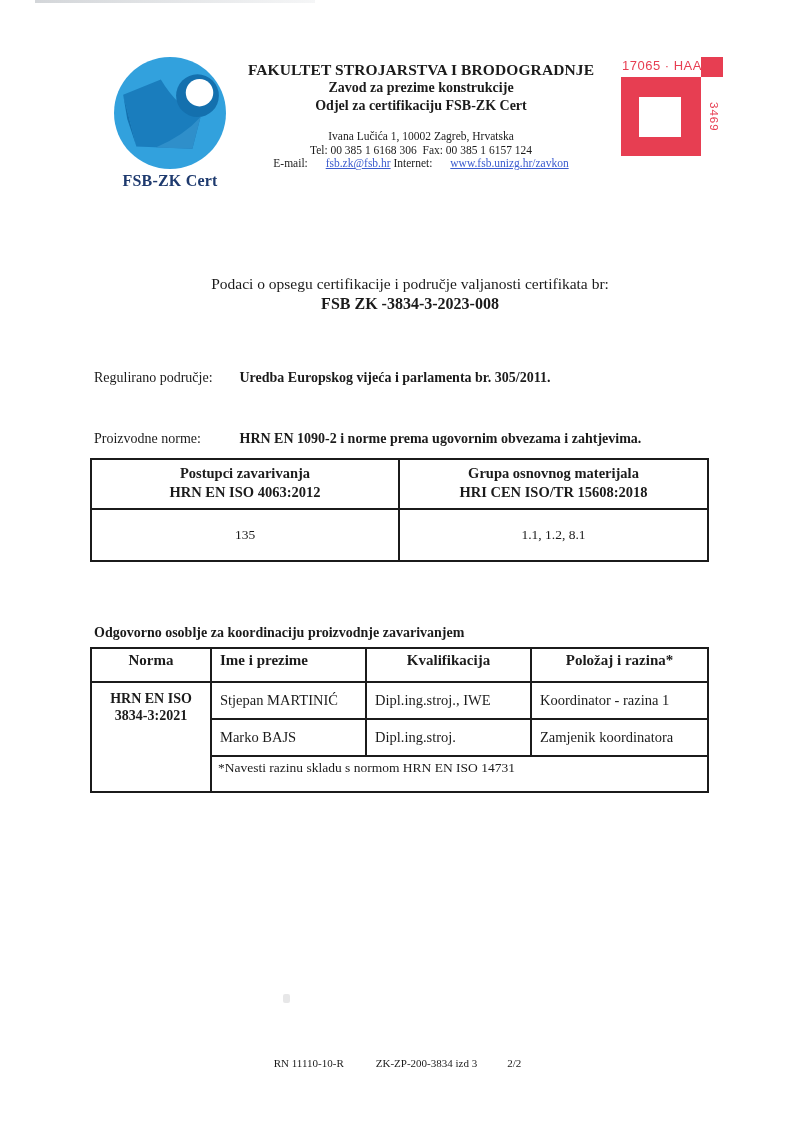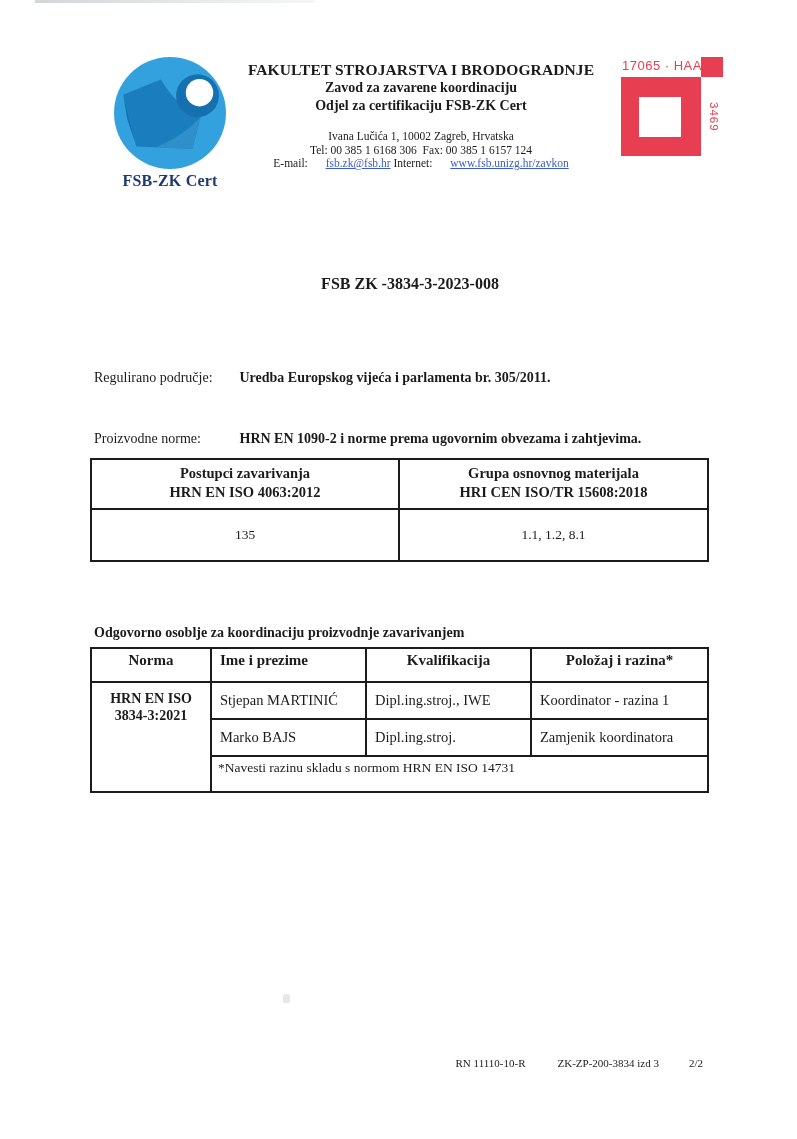--- a/index.html
+++ b/index.html
@@ -63,21 +63,21 @@
   .table2 th, .table2 td { border:2px solid #1b1b1b; }
   .table2 th { font-size:15px; font-weight:bold; vertical-align:top; padding:3px 8px 12px; text-align:center; }
   .table2 th.left { text-align:left; }
   .table2 td.norma-cell { vertical-align:top; text-align:center; font-weight:bold;
     font-size:14px; line-height:17px; padding-top:7px; }
   .table2 td.data-cell { font-size:14.5px; text-align:left; vertical-align:middle; padding:9px 8px; }
   .table2 td.footnote-cell { font-size:13.5px; vertical-align:top; text-align:left; padding:3px 6px 15px; }
 
   
   .footer { position:absolute; left:92px; right:94px; top:1057px;
-    display:flex; justify-content:flex-end; font-size:11px; }
+    display:flex; justify-content:center; font-size:11px; }
   .footer-right { display:flex; gap:30px;margin-left:32px; }
 </style>
 </head>
 <body>
 
 <div class="page">
 
   <div class="scan-top"></div>
   <div class="scan-speck"></div>
 
@@ -88,21 +88,21 @@
       <path d="M86,60 L78,91 L42,90 Q70,78 86,60 Z" fill="#2f8fca"></path>
       <path d="M10,38 L23,89 L14,62 Z" fill="#1470ae"></path>
       <circle cx="83" cy="39" r="21" fill="#1470ae"></circle>
       <circle cx="85" cy="36" r="13.5" fill="#ffffff"></circle>
     </svg>
     <div class="logo-caption">FSB-ZK Cert</div>
   </div>
 
   <div class="org-block">
     <div class="org-name">FAKULTET STROJARSTVA I BRODOGRADNJE</div>
-    <div class="org-dept">Zavod za zavarene koordinaciju</div>
+    <div class="org-dept">Zavod za prezime konstrukcije</div>
     <div class="org-dept">Odjel za certifikaciju FSB-ZK Cert</div>
     <div class="contact">
       <div>Ivana Lučića 1, 10002 Zagreb, Hrvatska</div>
       <div>Tel: 00 385 1 6168 306&nbsp; Fax: 00 385 1 6157 124</div>
       <div>
         <span>E-mail:</span>
         <a href="#">fsb.zk@fsb.hr</a>
         <span>Internet:</span>
         <a href="#">www.fsb.unizg.hr/zavkon</a>
       </div>
@@ -112,20 +112,21 @@
   <div class="haa-mark">
     <span class="haa-top">17065 · HAA</span>
     <div class="haa-small-sq"></div>
     <div class="haa-big-sq">
       <div class="haa-hole"></div>
     </div>
     <span class="haa-side">3469</span>
   </div>
 
   <div class="doc-title">
+    <div class="doc-title-line1">Podaci o opsegu certifikacije i područje valjanosti certifikata br:</div>
     <div class="doc-title-line2">FSB ZK -3834-3-2023-008</div>
   </div>
 
   <div class="row-regulated">
     <span class="field-label">Regulirano područje:</span>
     <span class="field-value">Uredba Europskog vijeća i parlamenta br. 305/2011.</span>
   </div>
   <div class="row-production">
     <span class="field-label">Proizvodne norme:</span>
     <span class="field-value">HRN EN 1090-2 i norme prema ugovornim obvezama i zahtjevima.</span>

